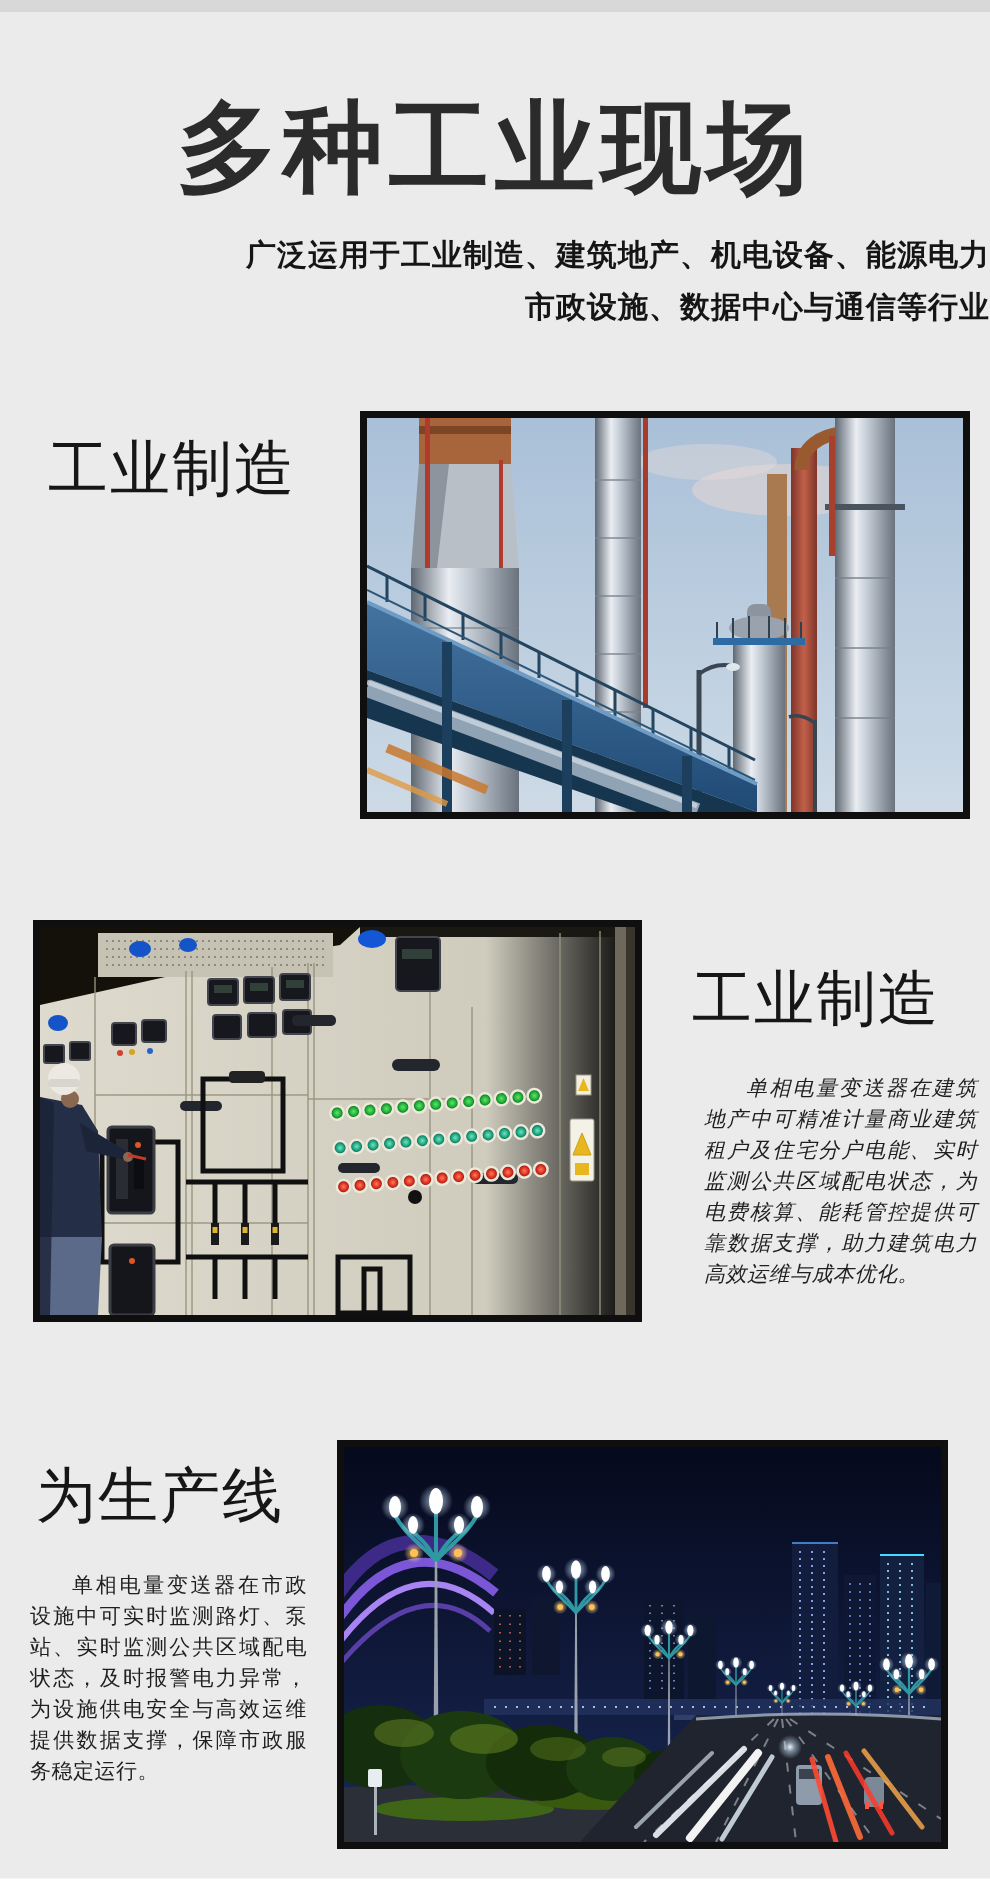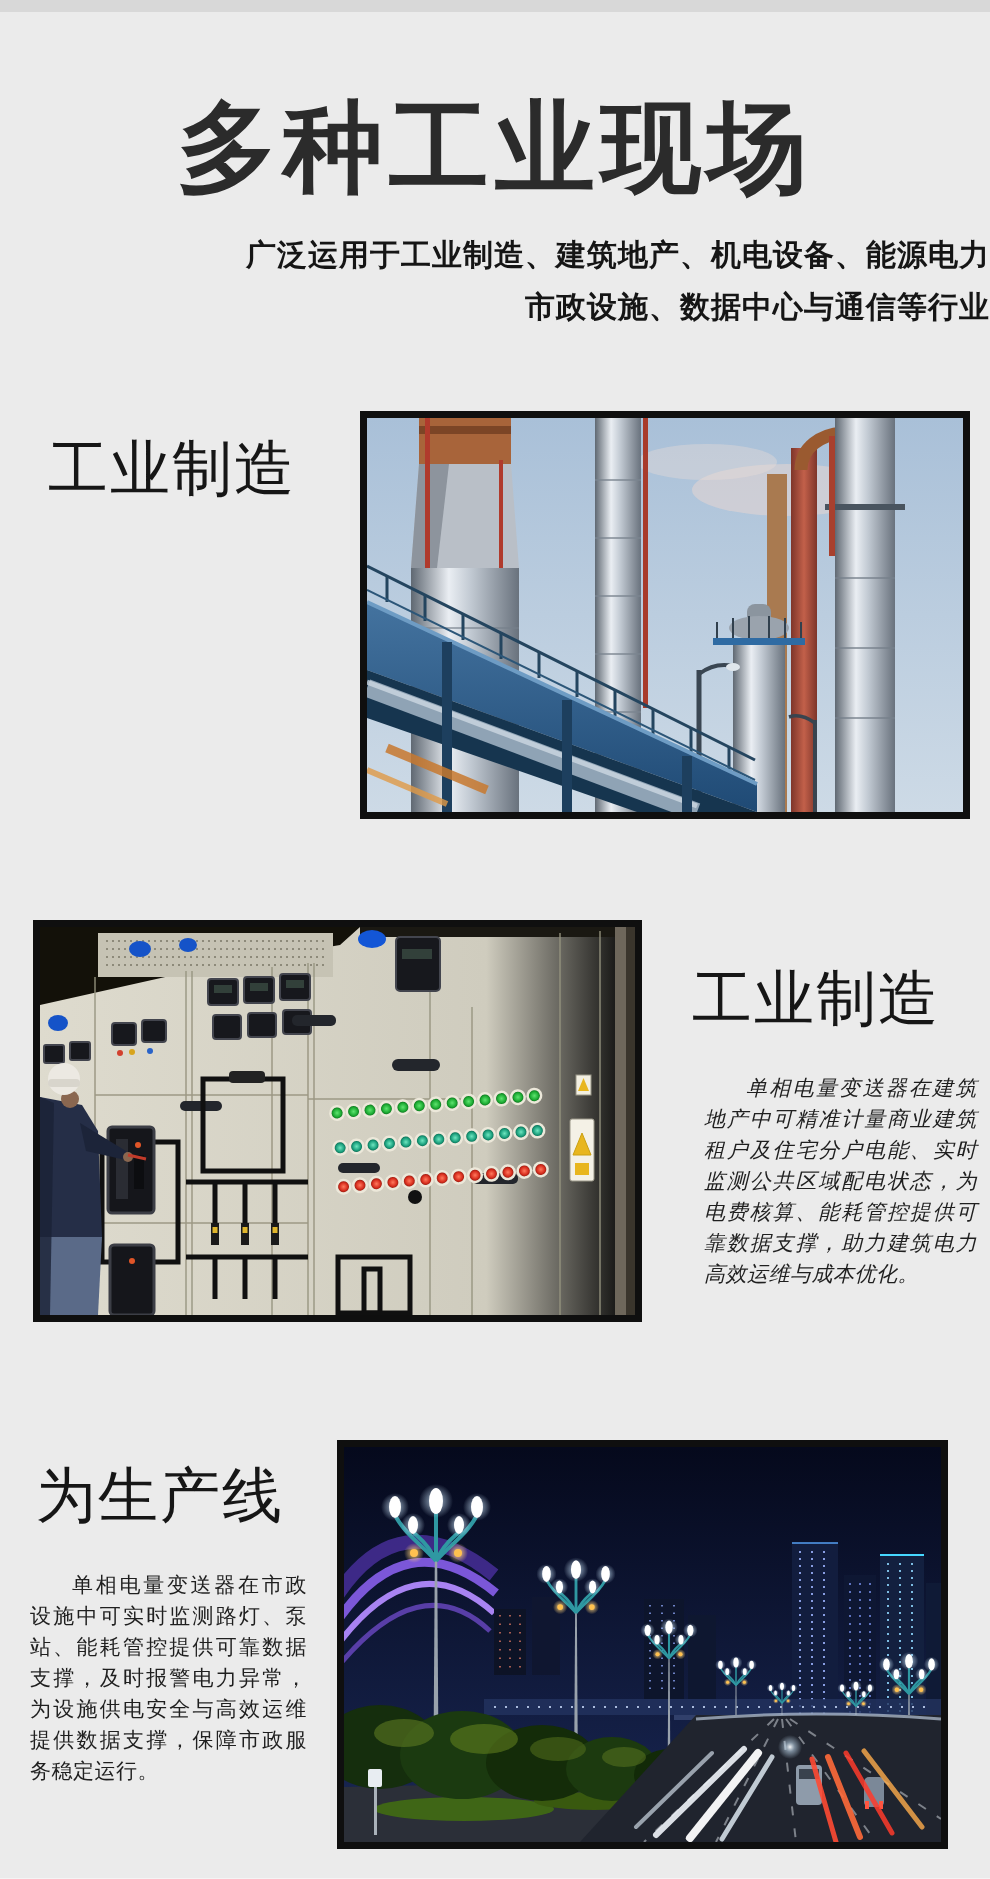--- a/index.html
+++ b/index.html
@@ -298,21 +298,21 @@
       <circle cx="30" cy="172" r="9" fill="#8a6750"></circle>
       <circle cx="24" cy="152" r="16" fill="#ece9e2"></circle>
       <rect x="8" y="152" width="32" height="8" rx="4" fill="#d8d5cc"></rect>
       <polygon points="0,170 14,176 10,388 0,388" fill="#1a2236" opacity=".8"></polygon>
     </svg>
   </div>
   <div id="h2" class="sec-heading">工业制造</div>
   <div id="p2" class="sec-body">单相电量变送器在建筑地产中可精准计量商业建筑租户及住宅分户电能、实时监测公共区域配电状态，为电费核算、能耗管控提供可靠数据支撑，助力建筑电力高效运维与成本优化。</div>
 
   <div id="h3" class="sec-heading">为生产线</div>
-  <div id="p3" class="sec-body">单相电量变送器在市政设施中可实时监测路灯、泵站、能耗管控提供可靠数据支撑，及时报警电力异常，为设施供电安全与高效运维提供数据支撑，保障市政服务稳定运行。</div>
+  <div id="p3" class="sec-body">单相电量变送器在市政设施中可实时监测路灯、泵站、实时监测公共区域配电状态，及时报警电力异常，为设施供电安全与高效运维提供数据支撑，保障市政服务稳定运行。</div>
 
   <div id="ph3" class="photo">
     <svg viewBox="0 0 597 395" preserveAspectRatio="none">
       <defs>
         <linearGradient id="c-sky" x1="0" y1="0" x2="0" y2="1">
             <stop offset="0" stop-color="#05091c"></stop>
             <stop offset=".8" stop-color="#152149"></stop>
             <stop offset="1" stop-color="#1d2c5e"></stop>
           </linearGradient>
         <radialGradient id="c-glow">

